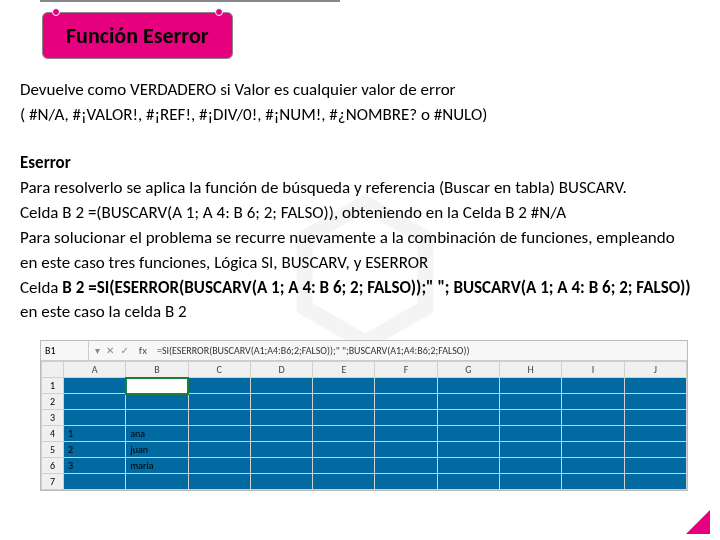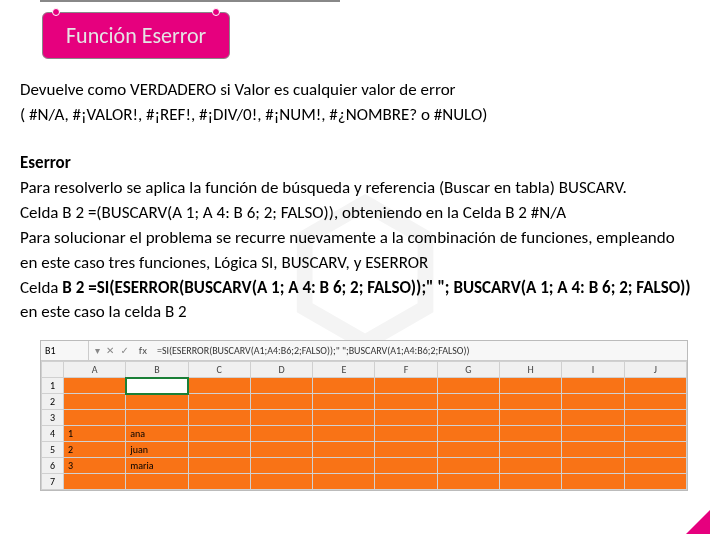--- a/index.html
+++ b/index.html
@@ -17,23 +17,23 @@
     font-size: 180px;
     color: #f4f4f4;
     font-weight: bold;
     pointer-events: none;
     z-index: 0;
     letter-spacing: -10px;
   }
   .content { position: relative; z-index: 1; }
   .title-box {
     background: #e6007e;
-    color: #e5e5e5;
+    color: #000000;
     font-size: 22px;
-    font-weight: normal;
+    font-weight: bold;
     padding: 10px 24px;
     border-radius: 8px;
     display: inline-block;
     margin: 10px 0 0 40px;
     border: 2px solid #fff;
     box-shadow: 0 0 0 1px #888 inset;
     position: relative;
     text-align: right;
   }
   .title-box::before, .title-box::after {
@@ -59,21 +59,21 @@
     color: #000;
     padding: 18px 20px 8px 20px;
   }
   .body-text p { margin-bottom: 2px; }
   .bold { font-weight: bold; }
   .sheet {
     margin: 6px 32px 0 40px;
     border: 1px solid #bbb;
     font-size: 10px;
     font-family: Calibri, Arial, sans-serif;
-    background: #f97316;
+    background: #0369a1;
   }
   .fbar {
     display: flex;
     align-items: center;
     border-bottom: 1px solid #ccc;
     height: 20px;
     background: #f7f7f7;
   }
   .namebox {
     width: 48px;

